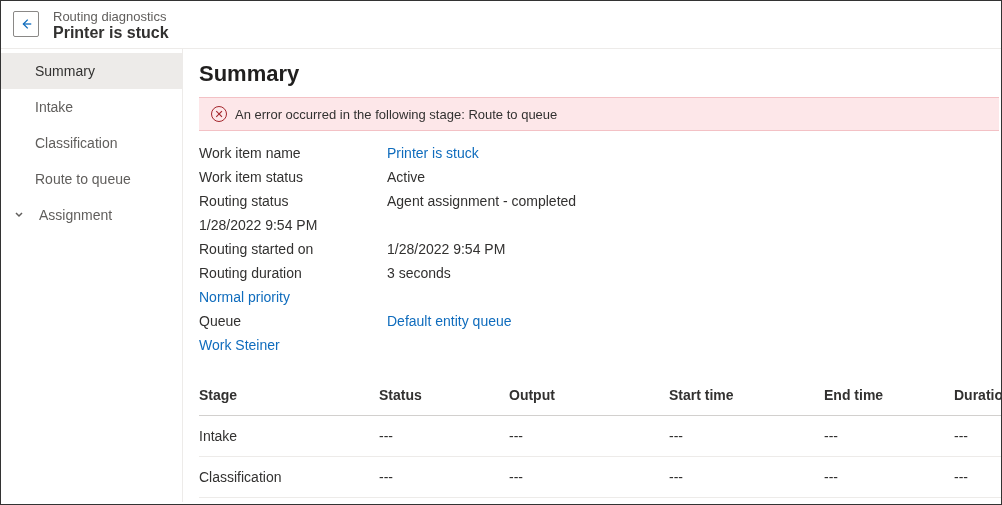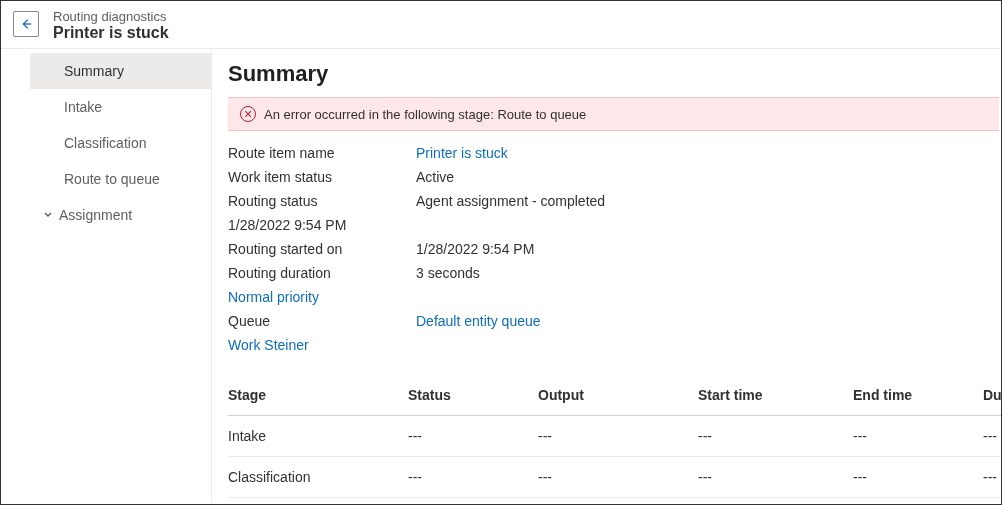--- a/index.html
+++ b/index.html
@@ -32,36 +32,35 @@
       background: #fff;
       margin-top: 2px;
     }
     .back-btn svg { width: 14px; height: 14px; }
     .header-titles { display: flex; flex-direction: column; }
     .header-small { font-size: 13px; color: #605e5c; }
     .header-large { font-size: 16px; font-weight: 600; color: #323130; }
     .body {
       display: flex;
       height: calc(100% - 50px);
-      margin-left: 29px;
     }
     .sidebar {
       width: 182px;
       border-right: 1px solid #edebe9;
       padding-top: 4px;
       flex-shrink: 0;
     }
     .side-item {
       padding: 10px 14px 10px 34px;
       font-size: 14px;
       color: #605e5c;
       cursor: pointer;
       position: relative;
     }
-    .side-item.expandable { padding-left: 29px; }
+    .side-item.expandable { padding-left: 38px; }
     .side-item.selected {
       background: #edebe9;
       color: #323130;
       font-weight: 400;
     }
     .side-item .chev {
       position: absolute;
       left: 12px;
       top: 50%;
       transform: translateY(-50%);
@@ -158,21 +157,21 @@
   <div class="main">
     <h1>Summary</h1>
 
     <div class="error-bar">
       <span class="eicon">✕</span>
       <span>An error occurred in the following stage: Route to queue</span>
     </div>
 
     <div class="props" id="props">
         <div class="prop-row">
-          <div class="prop-label">Route item name</div>
+          <div class="prop-label">Work item name</div>
           <div class="prop-value link">Printer is stuck</div>
         </div>
         <div class="prop-row">
           <div class="prop-label">Work item status</div>
           <div class="prop-value">Active</div>
         </div>
         <div class="prop-row">
           <div class="prop-label">Routing status</div>
           <div class="prop-value">Agent assignment - completed</div>
         </div>

